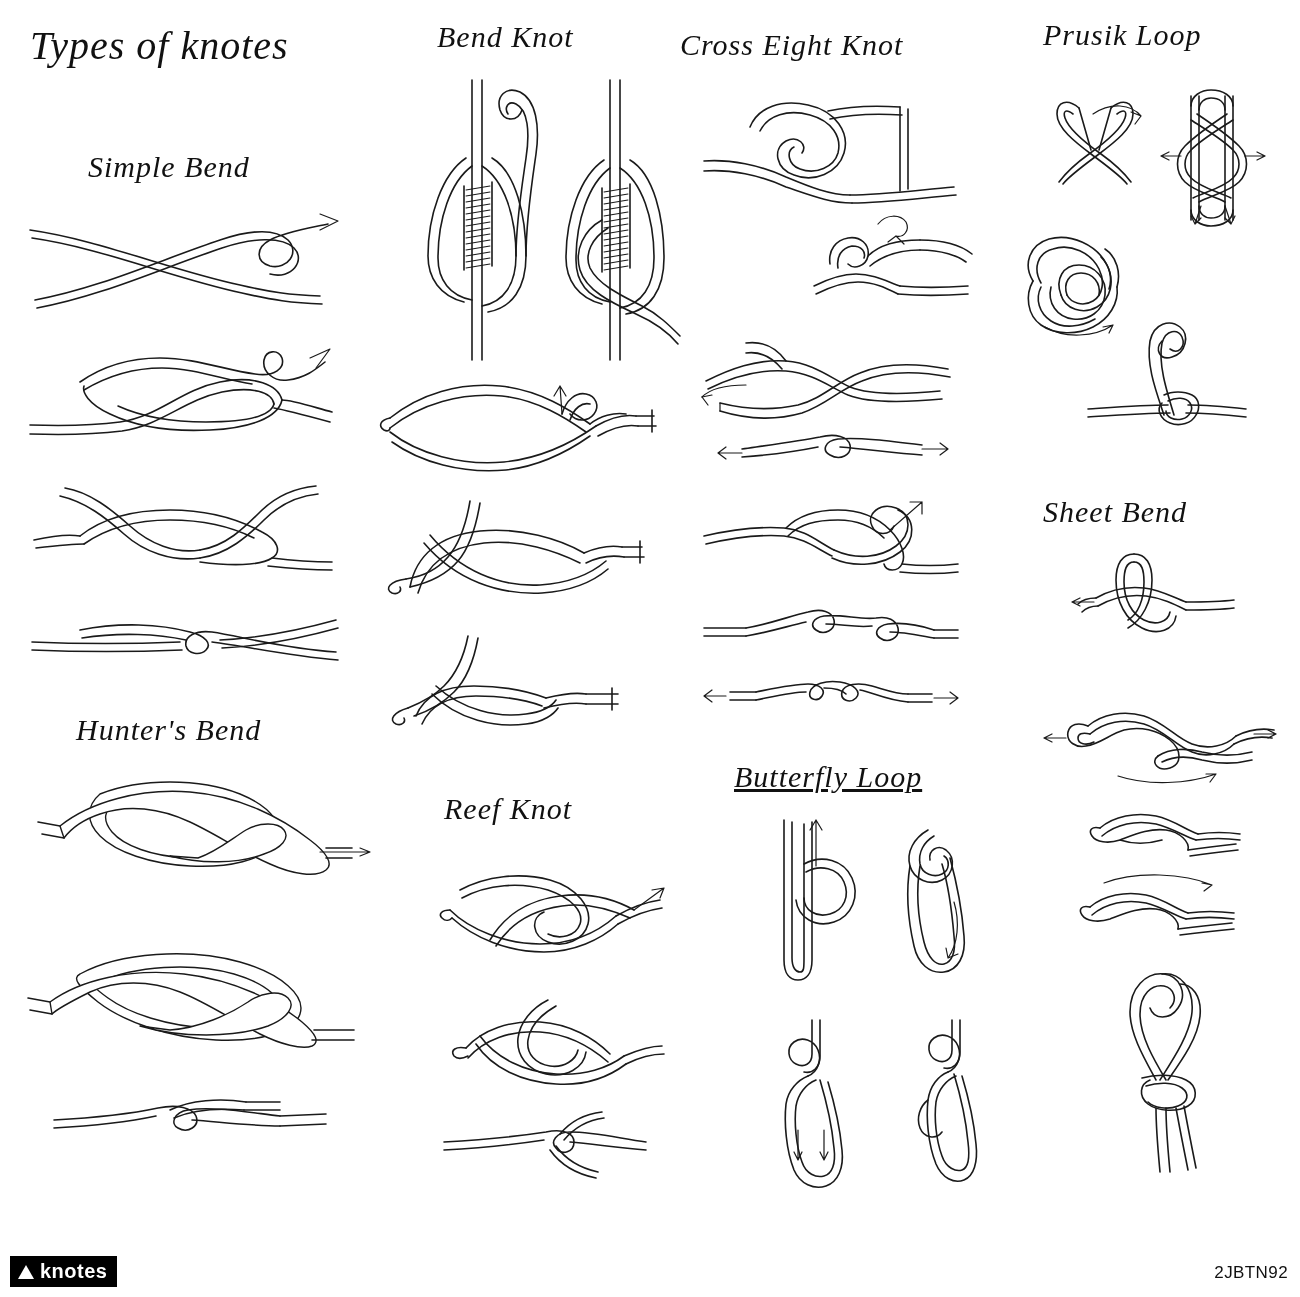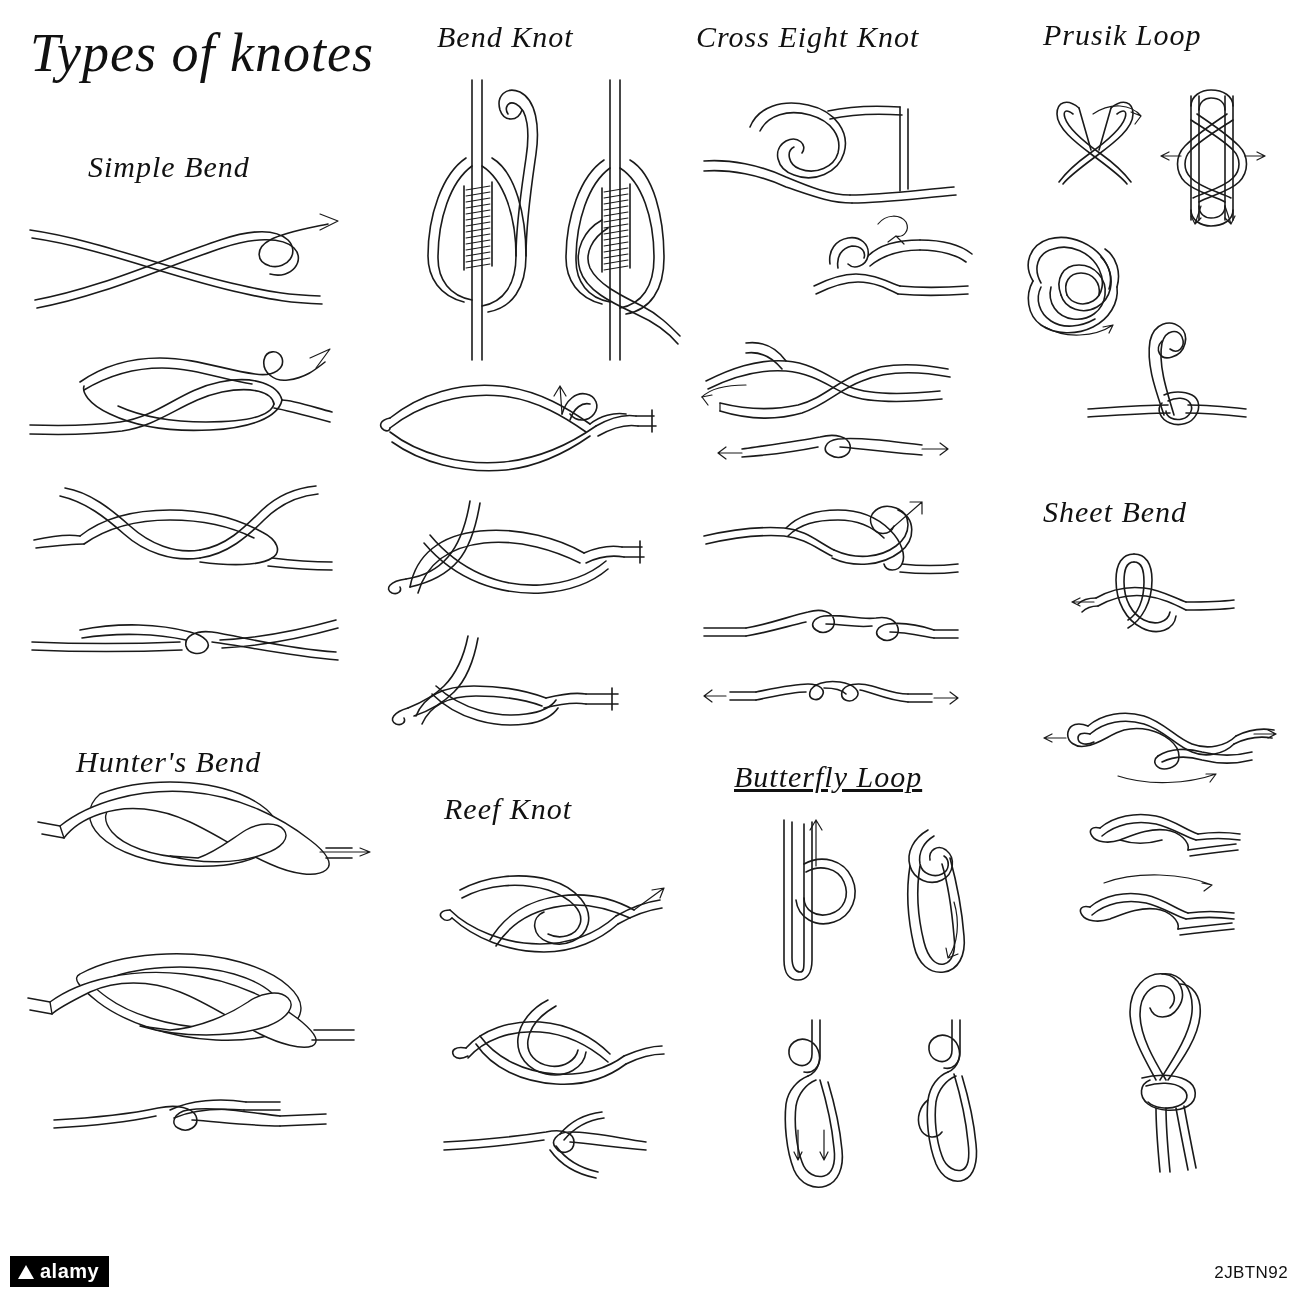--- a/index.html
+++ b/index.html
@@ -17,21 +17,21 @@
   }
   .title-main {
     position: absolute;
     font-family: "Liberation Serif", serif;
     font-style: italic;
     color: #111111;
     white-space: nowrap;
     letter-spacing: 1px;
   }
   .title-main.big {
-    font-size: 54px;
+    font-size: 40px;
   }
   .title-sec {
     position: absolute;
     font-family: "Liberation Serif", serif;
     font-style: italic;
     font-size: 30px;
     color: #111111;
     white-space: nowrap;
     letter-spacing: 1px;
   }
@@ -115,24 +115,24 @@
 </style>
 </head>
 <body>
 
 <div id="page">
 
   <div class="title-main big" style="left:30px; top:22px;">Types of knotes</div>
 
   <div class="title-sec" style="left:88px; top:150px;">Simple Bend</div>
   <div class="title-sec" style="left:437px; top:20px;">Bend Knot</div>
-  <div class="title-sec" style="left:680px; top:20px;margin-left:16px;">Cross Eight Knot</div>
+  <div class="title-sec" style="left:680px; top:28px;">Cross Eight Knot</div>
   <div class="title-sec" style="left:1043px; top:18px;">Prusik Loop</div>
   <div class="title-sec" style="left:1043px; top:495px;">Sheet Bend</div>
-  <div class="title-sec" style="left:76px; top:713px;margin-top:32px;">Hunter's Bend</div>
+  <div class="title-sec" style="left:76px; top:713px;">Hunter's Bend</div>
   <div class="title-sec" style="left:444px; top:792px;">Reef Knot</div>
   <div class="title-sec" style="left:734px; top:760px;text-decoration:underline;">Butterfly Loop</div>
 
   <div class="knot-svg" style="left:20px; top:200px;">
     <svg width="330" height="120" viewBox="0 0 330 120">
       <path class="rope" d="M10,30 C80,40 150,70 220,85 C250,92 270,95 300,96"></path>
       <path class="rope" d="M12,38 C82,48 152,78 222,93 C252,100 272,103 302,104"></path>
       <path class="rope" d="M15,100 C80,88 140,60 200,40 C230,30 255,28 268,40 C280,52 268,70 250,66 C236,62 235,48 250,40 C265,32 290,28 308,24"></path>
       <path class="rope" d="M17,108 C82,96 142,68 202,48 C232,38 262,36 274,48 C286,60 272,80 250,74"></path>
       <path class="arrow" d="M300,30 L318,21 L300,14"></path>
@@ -617,18 +617,18 @@
       <path class="rope" d="M70,10 C70,22 70,32 70,42 C70,54 62,60 54,58"></path>
       <path class="rope" d="M58,62 C48,66 40,76 38,90 C36,108 38,134 46,154 C52,168 64,174 74,170 C84,166 88,152 86,134 C84,112 78,86 72,66"></path>
       <path class="rope" d="M66,66 C56,70 48,80 46,92 C44,108 46,130 52,146 C56,158 66,162 72,160 C78,158 80,148 78,132 C76,110 70,84 64,64"></path>
       <path class="rope" d="M38,90 C30,96 26,108 30,118 C34,128 46,130 52,122"></path>
     </svg>
   </div>
 
   <div id="footer-bar">
     <div id="alamy-logo">
       <span class="amark"></span>
-      <span>alamy</span>
+      <span>knotes</span>
     </div>
     <div id="alamy-id">2JBTN92</div>
   </div>
 
 </div>
 
 </body></html>

